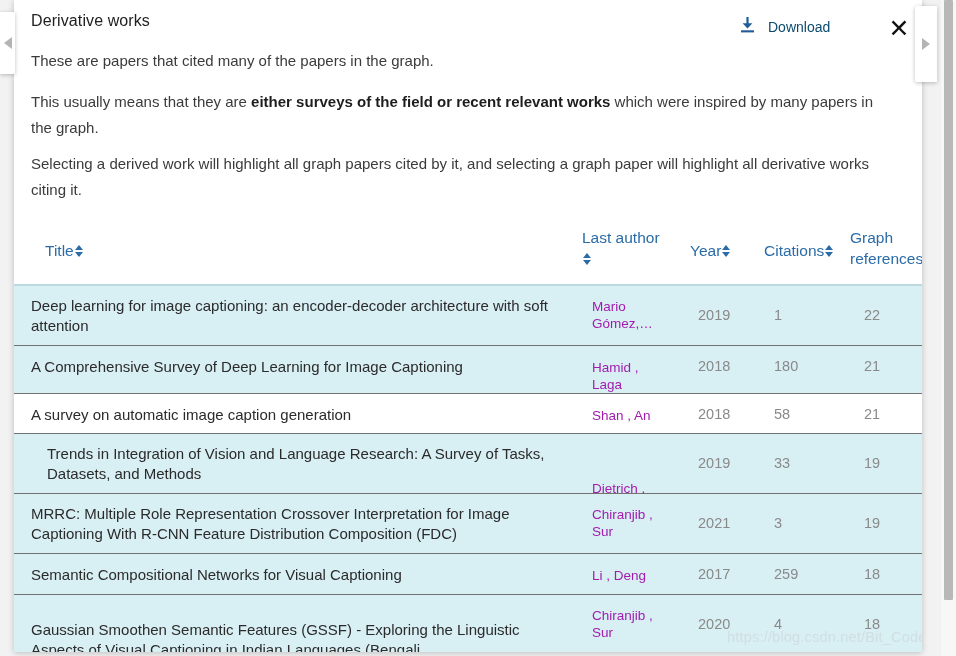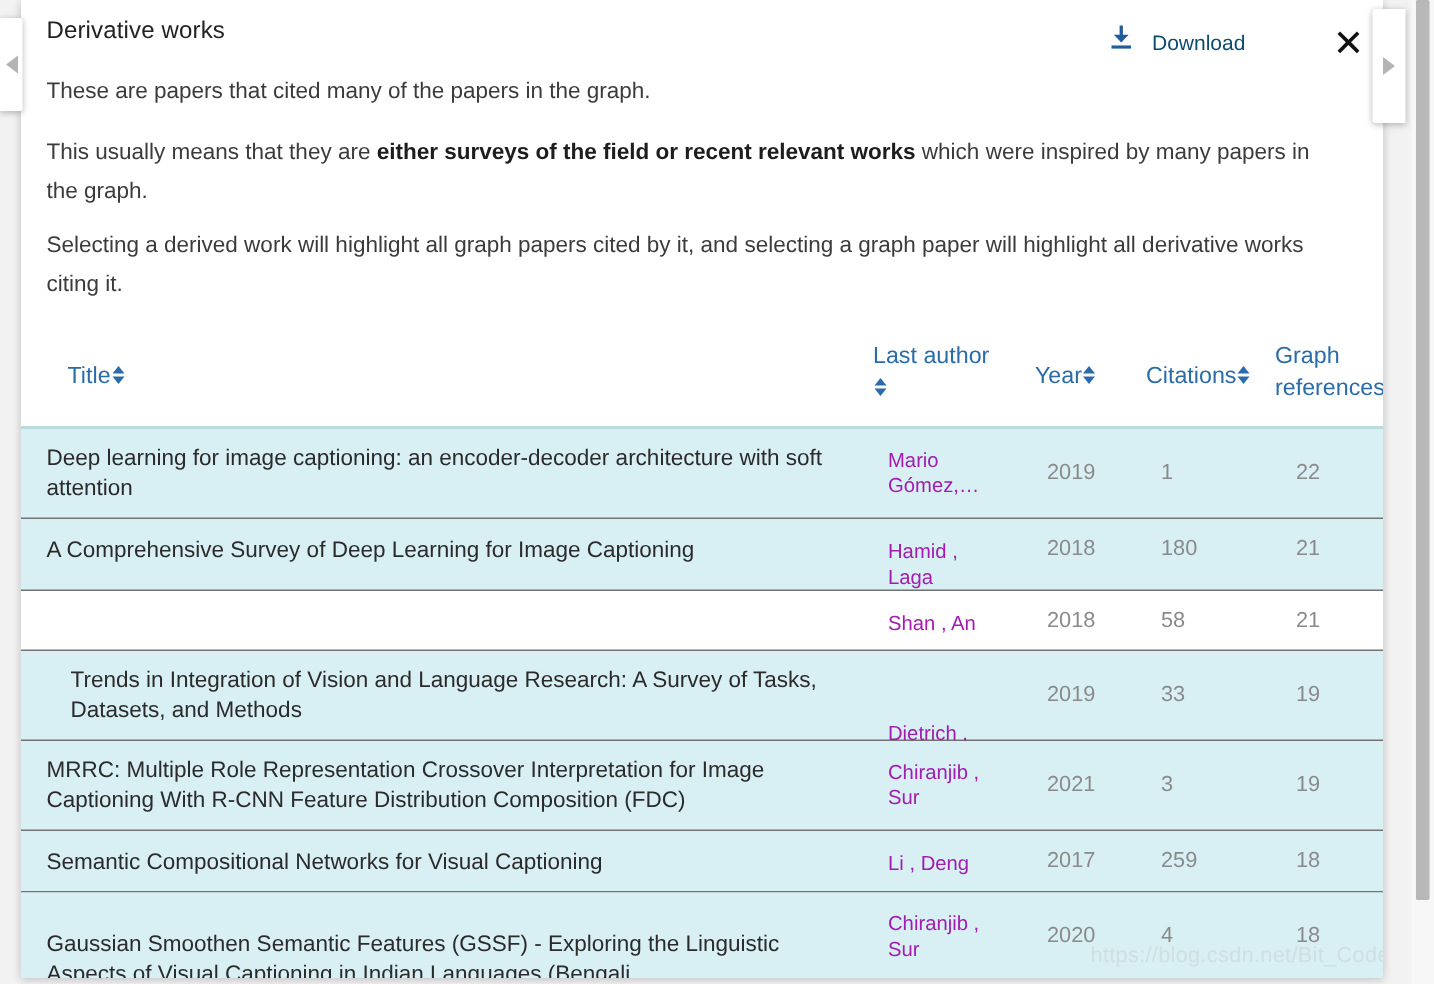--- a/index.html
+++ b/index.html
@@ -281,20 +281,21 @@
             <div class="cell c-graphref" style="top: 21px;">22</div>
           </div>
           <div class="row shaded" style="height: 47px;">
             <div class="cell c-author" style="top: 13px;">Hamid , Laga</div>
             <div class="cell c-title" style="top: 11px;">A Comprehensive Survey of Deep Learning for Image Captioning</div>
             <div class="cell c-year" style="top: 12px;">2018</div>
             <div class="cell c-citations" style="top: 12px;">180</div>
             <div class="cell c-graphref" style="top: 12px;">21</div>
           </div>
           <div class="row plain" style="height: 39px;">
+            <div class="cell c-title" style="top: 11px;">A survey on automatic image caption generation</div>
             <div class="cell c-author" style="top: 13px;">Shan , An</div>
             <div class="cell c-year" style="top: 12px;">2018</div>
             <div class="cell c-citations" style="top: 12px;">58</div>
             <div class="cell c-graphref" style="top: 12px;">21</div>
           </div>
           <div class="row shaded" style="height: 59px;">
             <div class="cell c-title" style="top: 10px; margin-left: 16px;">Trends in Integration of Vision and Language Research: A Survey of Tasks, Datasets, and Methods</div>
             <div class="cell c-author" style="top: 12px; margin-top: 34px;">Dietrich , Klakow</div>
             <div class="cell c-year" style="top: 21px;">2019</div>
             <div class="cell c-citations" style="top: 21px;">33</div>

